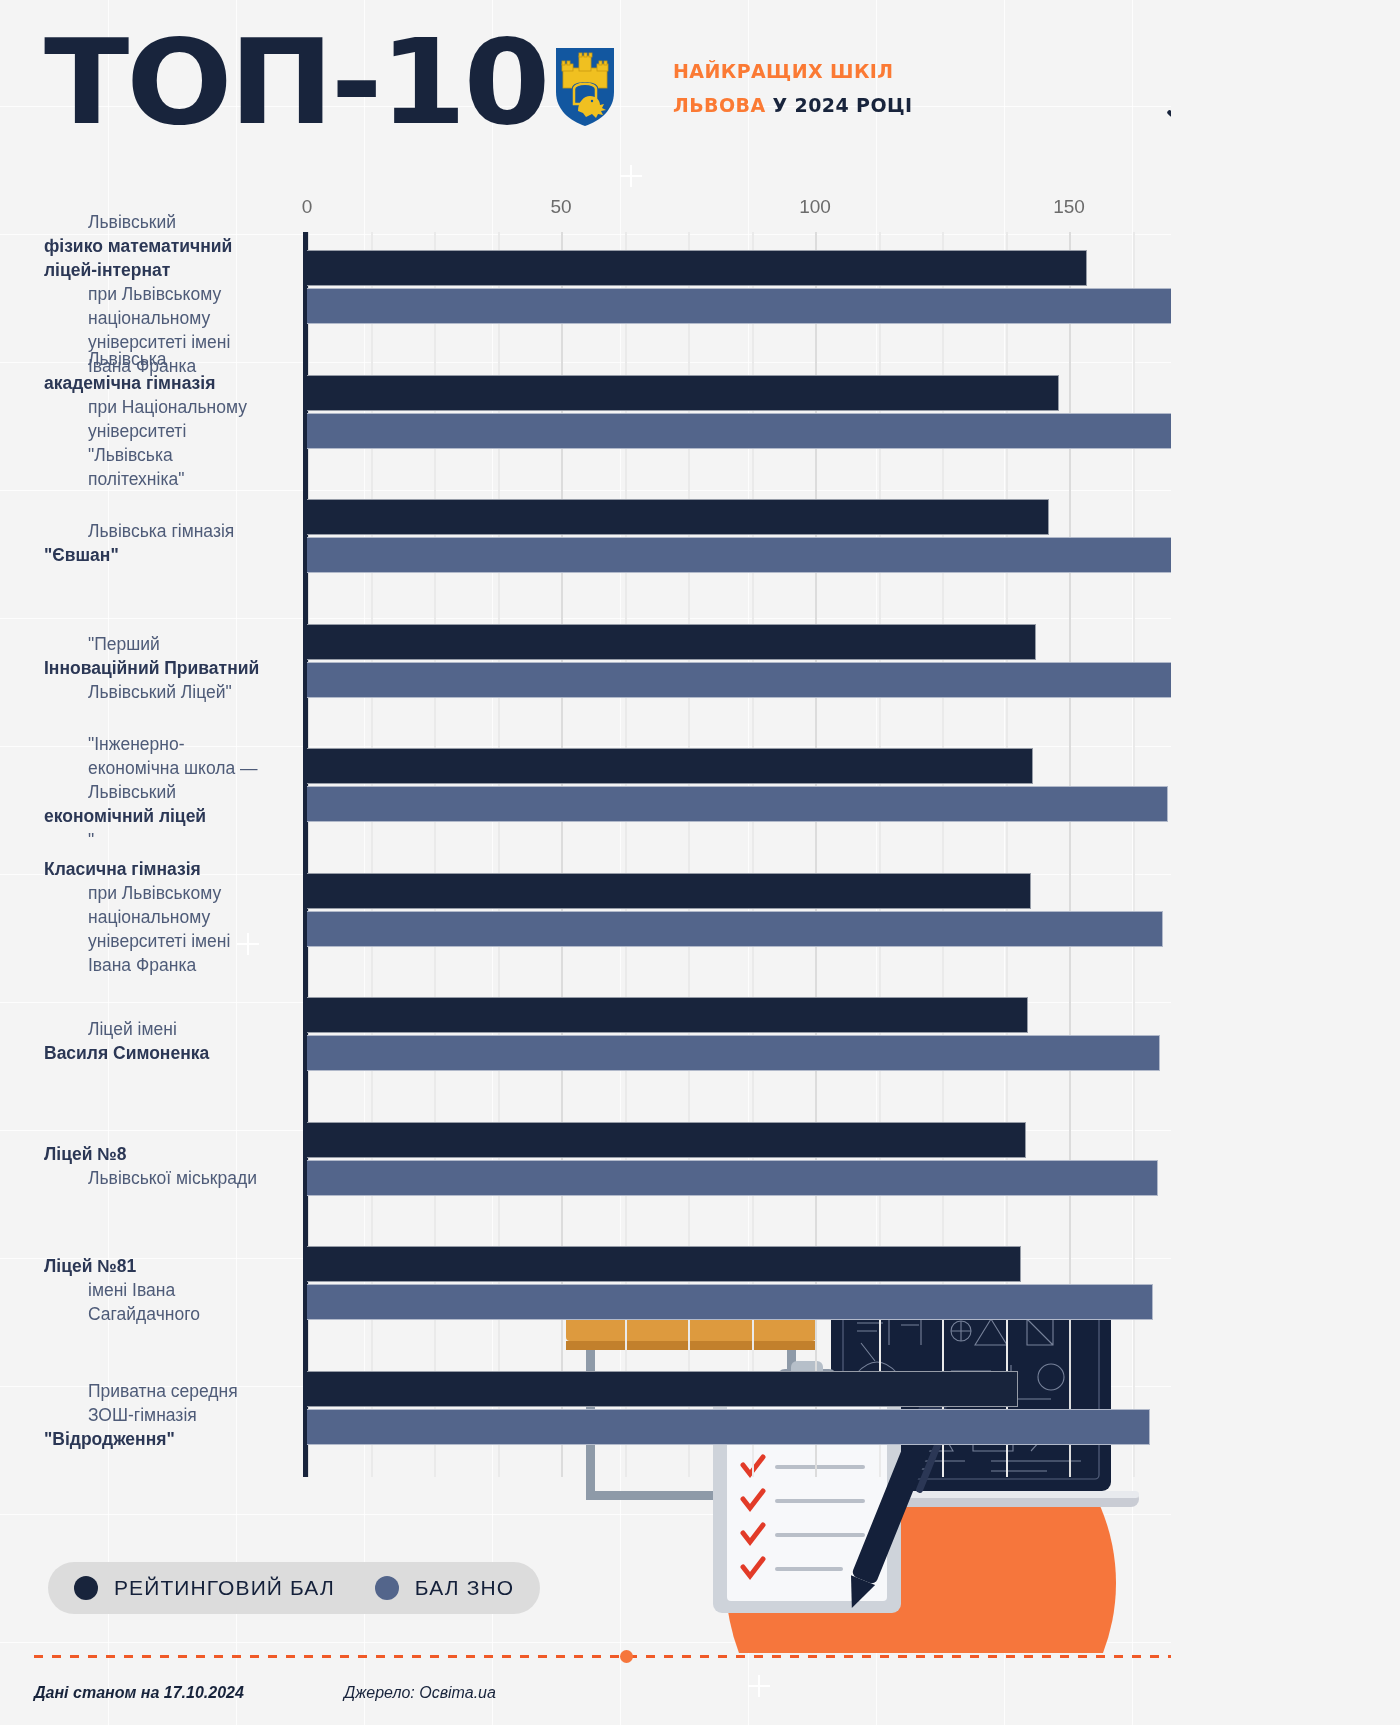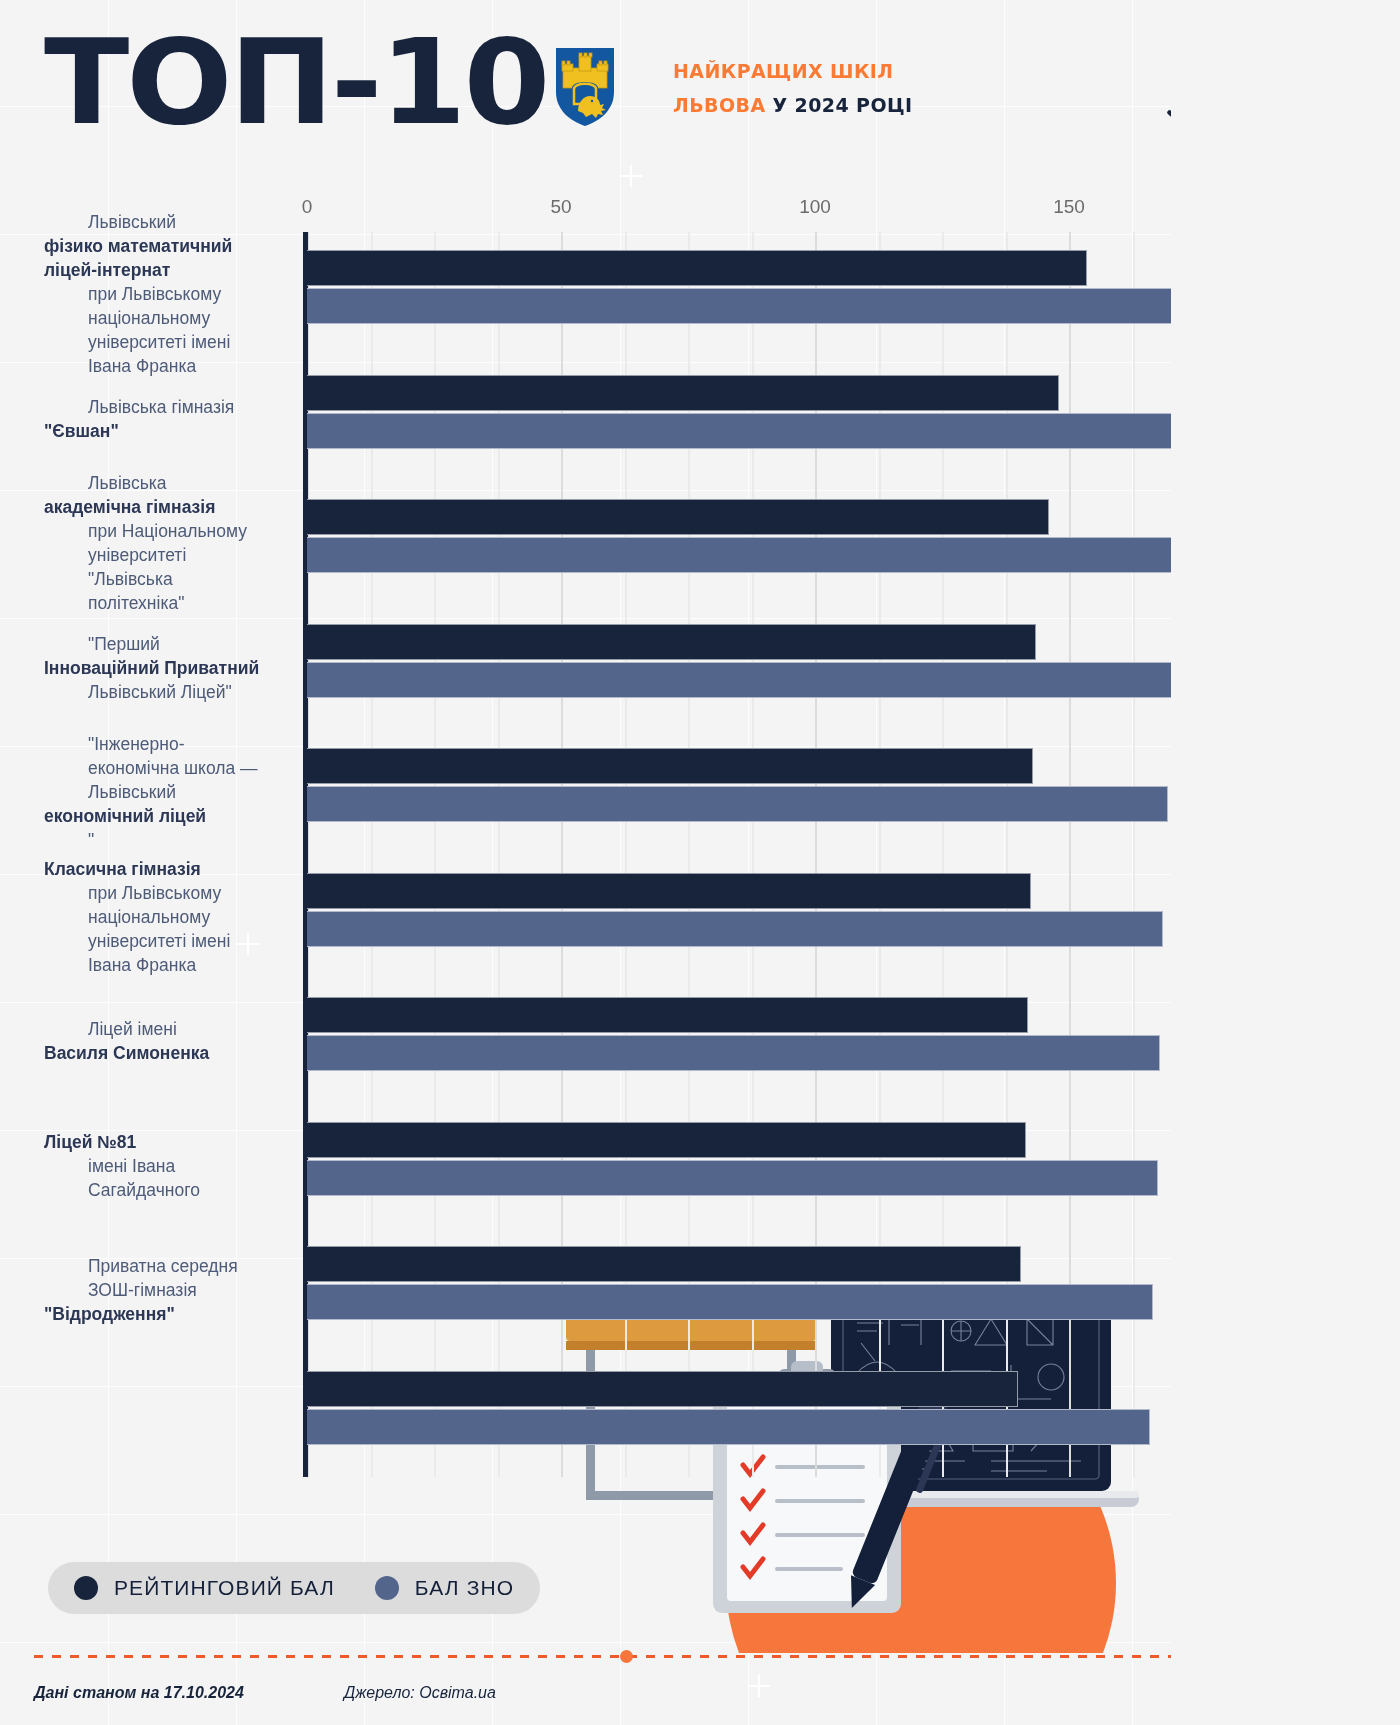--- a/index.html
+++ b/index.html
@@ -392,36 +392,39 @@
           </div>
         </div>
     </div>
   </div>
 
   <div class="labels" id="catLabels">
       <div class="label-row">
         <span><span>Львівський </span><b>фізико математичний ліцей-інтернат</b><span> при Львівському національному університеті імені Івана Франка</span></span>
       </div>
       <div class="label-row">
+        <span><span>Львівська </span><b>академічна гімназія</b><span> при Національному університеті "Львівська політехніка"</span></span>
+      </div>
+      <div class="label-row">
         <span><span>Львівська гімназія </span><b>"Євшан"</b></span>
       </div>
       <div class="label-row">
-        <span><span>Львівська </span><b>академічна гімназія</b><span> при Національному університеті "Львівська політехніка"</span></span>
-      </div>
-      <div class="label-row">
         <span><span>"Перший </span><b>Інноваційний Приватний</b><span> Львівський Ліцей"</span></span>
       </div>
       <div class="label-row">
         <span><span>"Інженерно-економічна школа — Львівський </span><b>економічний ліцей</b><span>"</span></span>
       </div>
       <div class="label-row">
         <span><b>Класична гімназія</b><span> при Львівському національному університеті імені Івана Франка</span></span>
       </div>
       <div class="label-row">
         <span><span>Ліцей імені </span><b>Василя Симоненка</b></span>
+      </div>
+      <div class="label-row">
+        <span><b>Ліцей №8</b><span> Львівської міськради</span></span>
       </div>
       <div class="label-row">
         <span><b>Ліцей №81</b><span> імені Івана Сагайдачного</span></span>
       </div>
       <div class="label-row">
         <span><span>Приватна середня ЗОШ-гімназія </span><b>"Відродження"</b></span>
       </div>
     </div>
 
   <div class="illus">

